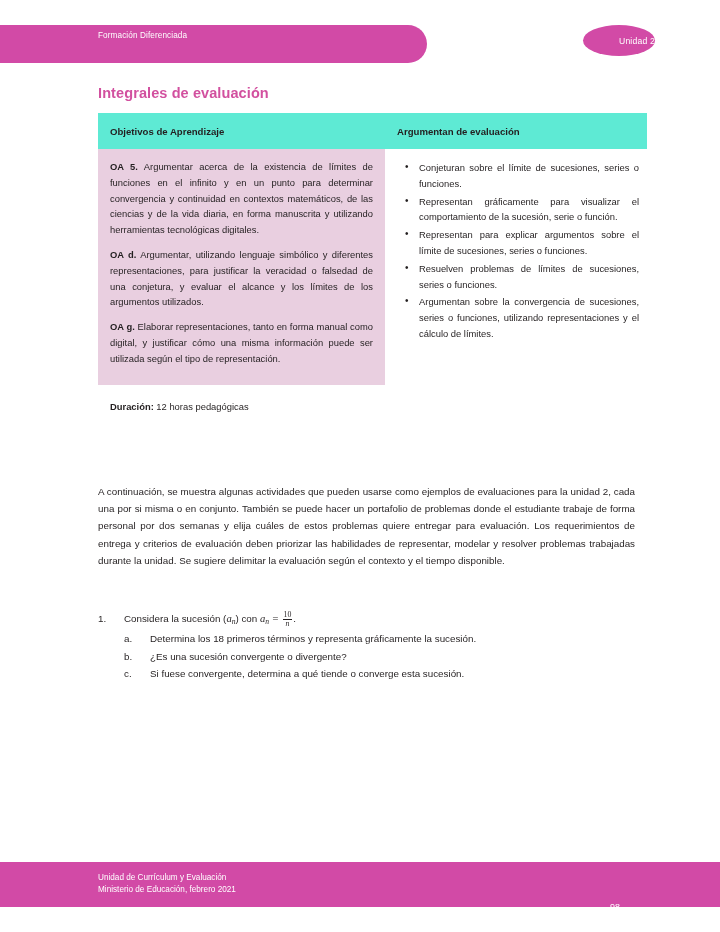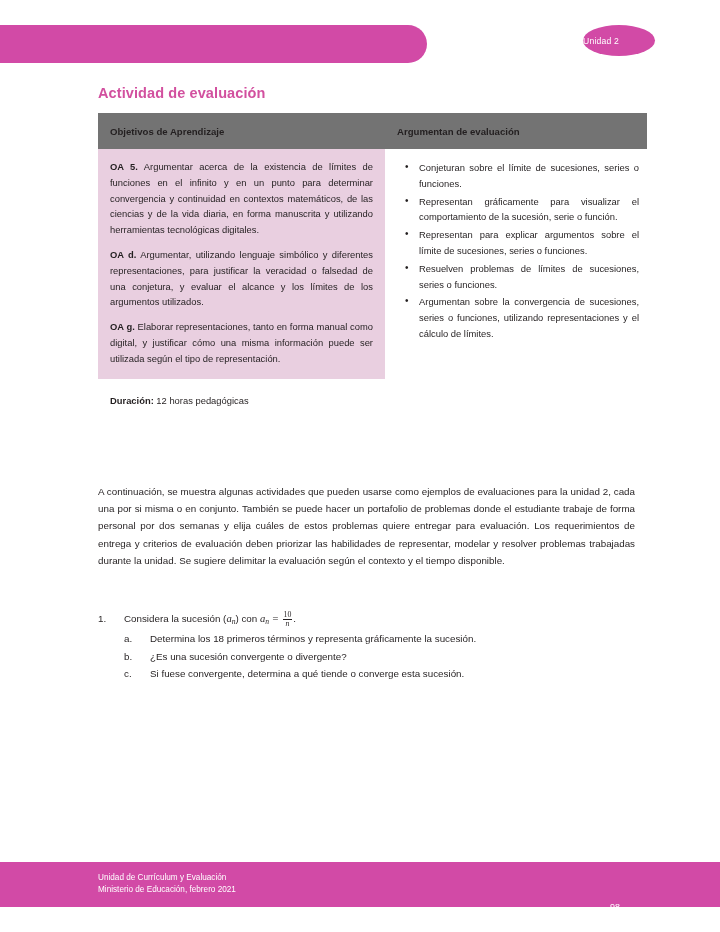--- a/index.html
+++ b/index.html
@@ -41,21 +41,21 @@
   .unit-badge {
     position: absolute;
     left: 583px;
     top: 25px;
     width: 72px;
     height: 31px;
     background: #d24aa6;
     border-radius: 50%;
     display: flex;
     align-items: center;
-    justify-content: flex-start;
+    justify-content: flex-end;
   }
   .unit-badge-label {
     color: #ffffff;
     font-size: 8.6px;
     letter-spacing: 0.2px;
   }
 
   .section-title {
     position: absolute;
     left: 98px;
@@ -72,21 +72,21 @@
     left: 98px;
     top: 113px;
     width: 549px;
     border-collapse: collapse;
     table-layout: fixed;
   }
   .oa-table col.c1 { width: 287px; }
   .oa-table col.c2 { width: 262px; }
 
   .oa-table th {
-    background: #737373;
+    background: #5eead4;
     text-align: left;
     font-size: 9.6px;
     font-weight: bold;
     color: #231f20;
     padding: 10px 10px 10px 12px;
     vertical-align: middle;
     height: 16px;
   }
   .oa-table td {
     vertical-align: top;
@@ -100,21 +100,21 @@
     background: #e9cfe0;
     padding: 10px 12px 12px 12px;
   }
   .oa-para {
     font-size: 9.4px;
     line-height: 15.8px;
     text-align: justify;
     margin: 0 0 9px 0;
     color: #231f20;
   }
-  .oa-para:last-child { margin-bottom: 0; }
+  .oa-para:last-child { margin-bottom: 6px; }
   .oa-para b { font-weight: bold; }
 
   .duracion {
     font-size: 9.4px;
     line-height: 15px;
     padding: 14px 12px 12px 12px;
     color: #231f20;
   }
   .duracion b { font-weight: bold; }
 
@@ -239,27 +239,28 @@
     text-align: center;
     color: #ffffff;
     font-size: 9px;
     margin-top: 29px;
   }
 </style>
 </head>
 <body>
 
 <div class="header-band">
+  <div class="header-band-line">Formación Diferenciada</div>
 </div>
 
 <div class="unit-badge">
   <span class="unit-badge-label">Unidad 2</span>
 </div>
 
-<div class="section-title">Actividad de evaluación</div>
+<div class="section-title">Integrales de evaluación</div>
 
 <table class="oa-table">
   <colgroup>
       <col class="c1">
       <col class="c2">
     </colgroup>
   <thead>
     <tr>
       <th>Objetivos de Aprendizaje</th>
       <th>Argumentan de evaluación</th>

